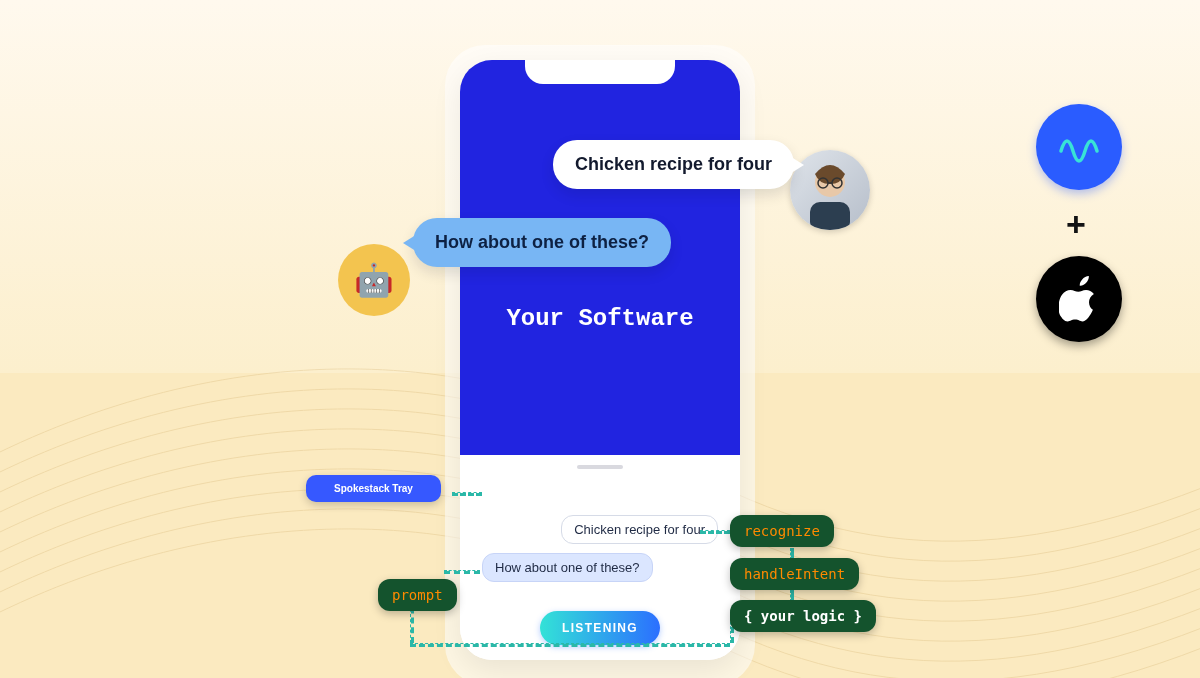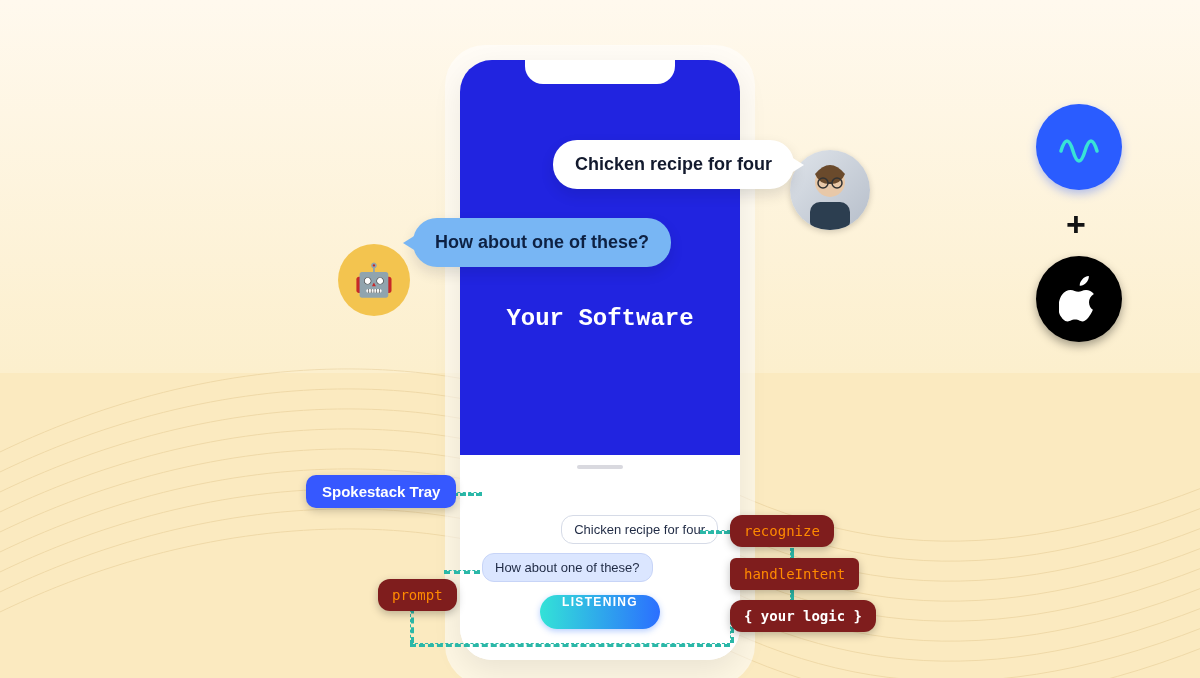--- a/index.html
+++ b/index.html
@@ -65,24 +65,24 @@
     position: absolute; right: 22px; top: 60px;
     padding: 6px 12px; font-size: 13px; color: #1f2a44; background: #fff;
     border: 1px solid #d6dbe7; border-radius: 12px;
   }
   .bubble-out {
     position: absolute; left: 22px; top: 98px;
     padding: 6px 12px; font-size: 13px; color: #1f2a44;
     background: #dbe6ff; border: 1px solid #c7d4f7; border-radius: 12px;
   }
   .listen-pill {
-    position: absolute; left: 50%; top: 140px; transform: translateX(-50%);
+    position: absolute; left: 50%; top: 156px; transform: translateX(-50%);
     width: 120px; height: 34px; border-radius: 18px;
     background: linear-gradient(90deg,#33e2d7 0%,#2b6fff 100%);
-    display: flex; justify-content: center;
+    display: flex; align-items: center; justify-content: center;
     color: #fff; font-size: 12px; font-weight: 700; letter-spacing: .11em;
     box-shadow: 0 2px 6px rgba(43,111,255,.35);
   }
 
   
   .big-bubble {
     position: absolute; z-index: 5;
     padding: 14px 22px; border-radius: 24px;
     font-size: 18px; font-weight: 700;
     box-shadow: 0 6px 14px rgba(10,15,40,.12);
@@ -101,37 +101,37 @@
     display: flex; align-items: center; justify-content: center; font-size: 32px;
   }
   .avatar-user {
     position: absolute; left: 790px; top: 150px; width: 80px; height: 80px; z-index: 4;
     border-radius: 50%; overflow: hidden; box-shadow: 0 2px 6px rgba(0,0,0,.18);
   }
 
   
   .tag {
     position: absolute; z-index: 6;
-    color: #fff; font-size: 15px; font-weight: 700;
-    padding: 8px 16px; border-radius: 10px;
+    color: #fff; font-size: 10px; font-weight: 700;
+    padding: 8px 28px; border-radius: 10px;
     box-shadow: 0 3px 8px rgba(0,0,0,.2);
   }
   .tag-tray { left: 306px; top: 475px; background: #3658ff; }
 
   .code-tag {
     position: absolute; z-index: 6;
     font-family: ui-monospace, SFMono-Regular, Menlo, Consolas, monospace;
     font-size: 14px; font-weight: 500;
-    background: #7f1d1d; color: #ff8a00;
+    background: #14532d; color: #ff8a00;
     padding: 8px 14px; border-radius: 12px;
     box-shadow: 0 3px 8px rgba(0,0,0,.25);
   }
   .ct-prompt     { left: 378px; top: 555px; margin-top: 24px; }
   .ct-recognize  { left: 730px; top: 515px; }
-  .ct-handle     { left: 730px; top: 558px; border-radius: 6px; }
+  .ct-handle     { left: 730px; top: 558px; }
   .ct-logic      { left: 730px; top: 600px; color: #fff; font-weight: bold; }
 
   
   .dash {
     position: absolute; z-index: 3;
     border-color: #2bb8a8; border-style: dashed;
   }
   .h { border-top-width: 1.5px; height: 0; }
   .v { border-left-width: 1.5px; width: 0; }
 

